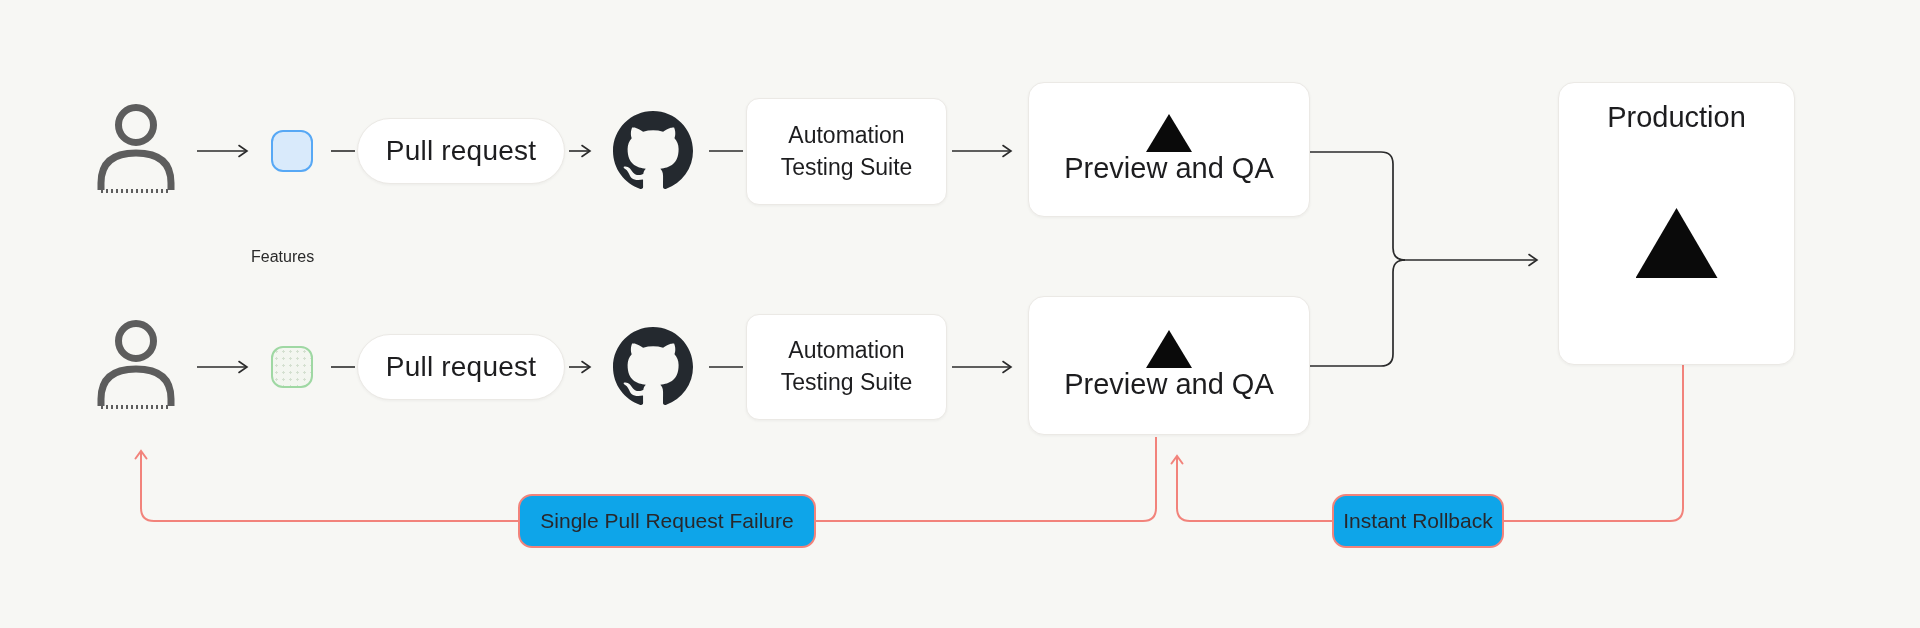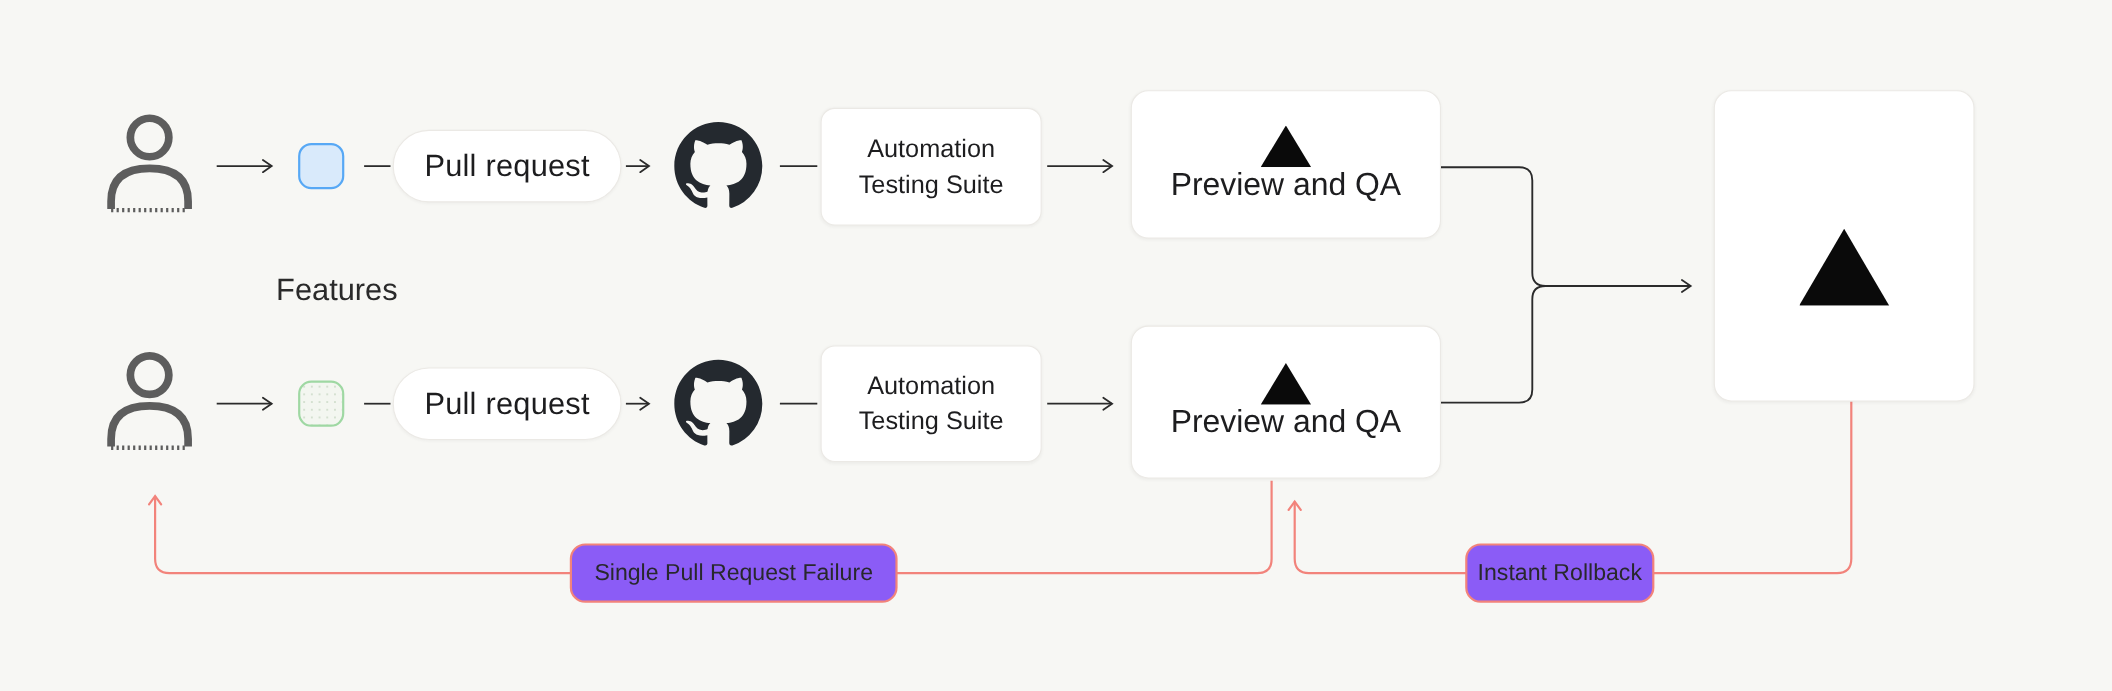--- a/index.html
+++ b/index.html
@@ -17,22 +17,22 @@
   .tri-lg{width:82px;height:70px;}
   .prod-box{border-radius:16px;}
   .prod-title{position:absolute;top:18px;left:0;width:100%;text-align:center;
               font-size:29px;color:#1d1d1f;}
   .prod-tri{position:absolute;top:125px;left:50%;transform:translateX(-50%);}
   .chip{width:42px;height:42px;border-radius:12px;}
   .chip-blue{border:2.5px solid #57a8f5;background:#d9eafb;}
   .chip-green{border:2.5px solid #9fd8a3;background:#f3f6f0;
               background-image:radial-gradient(#d4e0d0 1px,transparent 1.2px);
               background-size:7px 7px;}
-  .plain-label{font-size:28px;color:#2a2a2a;}
-  .annotation{background:#8b5cf6;border:2px solid #f2837b;border-radius:14px;
+  .plain-label{font-size:16px;color:#2a2a2a;}
+  .annotation{background:#0ea5e9;border:2px solid #f2837b;border-radius:14px;
               display:flex;align-items:center;justify-content:center;
               font-size:21px;color:#28282c;}
 </style>
 </head>
 <body>
 
 <div id="canvas">
 
   <svg id="wires" width="1920" height="628" viewBox="0 0 1920 628">
     <defs>
@@ -104,20 +104,21 @@
   <div class="node card auto-box" style="left:746px;top:314px;width:201px;height:106px;">
     <span>Automation</span>
     <span>Testing Suite</span>
   </div>
   <div class="node card preview-box" style="left:1028px;top:296px;width:282px;height:139px;">
     <div class="tri tri-sm"></div>
     <span>Preview and QA</span>
   </div>
 
   <div class="node card prod-box" style="left:1558px;top:82px;width:237px;height:283px;">
+    <div class="prod-title">Production</div>
     <div class="tri tri-lg prod-tri"></div>
   </div>
 
   <div class="node annotation" style="left:518px;top:494px;width:298px;height:54px;">
     <span>Single Pull Request Failure</span>
   </div>
   <div class="node annotation" style="left:1332px;top:494px;width:172px;height:54px;">
     <span>Instant Rollback</span>
   </div>
 

